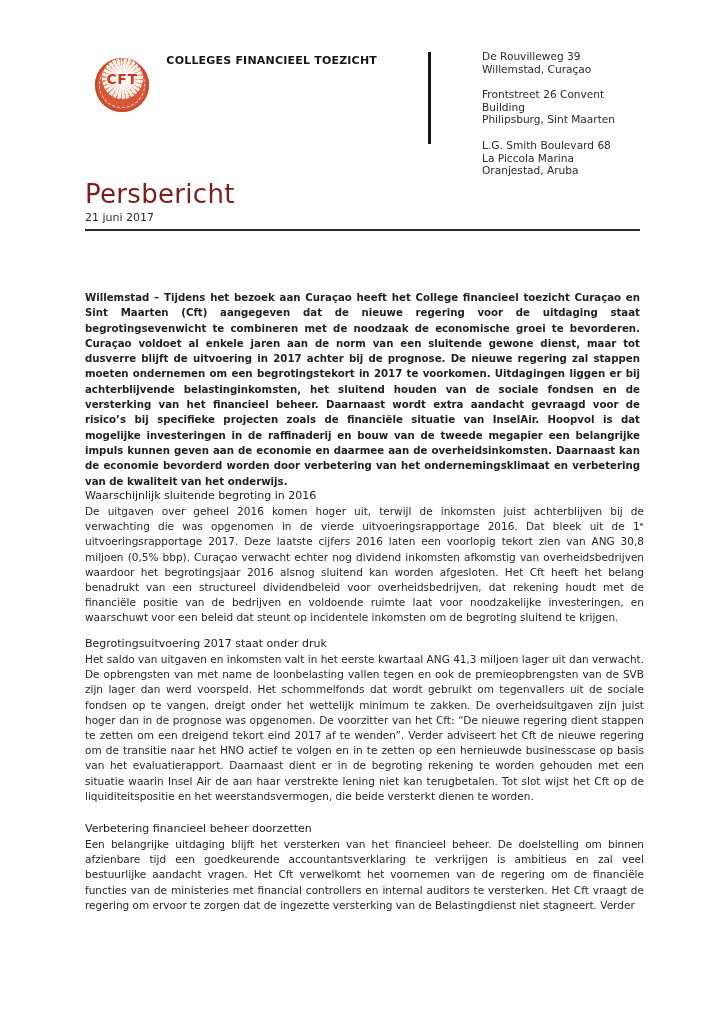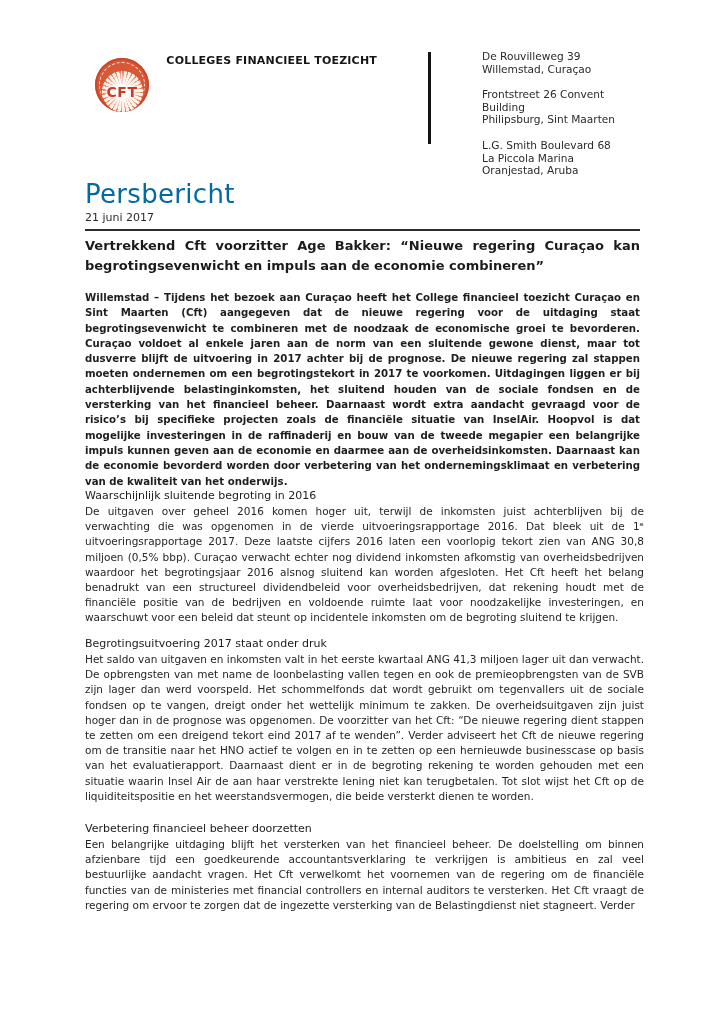--- a/index.html
+++ b/index.html
@@ -21,21 +21,21 @@
     justify-content: space-between;
     align-items: flex-start;
   }
   .logo-ring {
     position: relative;
     width: 54px; height: 54px;
     margin-top: 8px;
     border-radius: 50%;
     background: #d85736;
     box-shadow: inset 0 0 0 2px #c9472a;
-    display: flex; align-items: flex-end; justify-content: center;
+    display: flex; align-items: flex-start; justify-content: center;
   }
   .logo-ring::after {
     content: "";
     position: absolute; inset: 4px;
     border-radius: 50%;
     border: 1px dashed rgba(255,255,255,0.85);
   }
   .logo-inner {
     width: 41px; height: 41px;
     border-radius: 50%;
@@ -69,21 +69,21 @@
   .addresses { width: 158px; font-size: 10.6px; line-height: 12.6px; color: #2a2a2a; }
   .addr-block { margin-bottom: 13px; }
   .addr-block:last-child { margin-bottom: 0; }
 
   
   .title-block { position: absolute; top: 179px; left: 85px; right: 84px; }
   .doc-title {
     margin: 0;
     font-size: 26px;
     font-weight: 400;
-    color: #0369a1;
+    color: #7f1d1d;
     letter-spacing: 0.3px;
     line-height: 30px;
   }
   .doc-date { font-size: 11px; color: #2a2a2a; margin-top: 2px; margin-bottom: 5px; }
   .rule { border: none; border-top: 2px solid #2b2b2b; margin: 0; }
 
   
   .headline {
     position: absolute; top: 236px; left: 85px; right: 84px;
     margin: 0;
@@ -161,21 +161,20 @@
       </div>
     </div>
   </header>
 
   <section class="title-block">
     <h1 class="doc-title">Persbericht</h1>
     <div class="doc-date">21 juni 2017</div>
     <hr class="rule">
   </section>
 
-  <h2 class="headline">Vertrekkend Cft voorzitter Age Bakker: “Nieuwe regering Curaçao kan begrotingsevenwicht en impuls aan de economie combineren”</h2>
 
   <p class="lead">Willemstad – Tijdens het bezoek aan Curaçao heeft het College financieel toezicht Curaçao en Sint Maarten (Cft) aangegeven dat de nieuwe regering voor de uitdaging staat begrotingsevenwicht te combineren met de noodzaak de economische groei te bevorderen. Curaçao voldoet al enkele jaren aan de norm van een sluitende gewone dienst, maar tot dusverre blijft de uitvoering in 2017 achter bij de prognose. De nieuwe regering zal stappen moeten ondernemen om een begrotingstekort in 2017 te voorkomen. Uitdagingen liggen er bij achterblijvende belastinginkomsten, het sluitend houden van de sociale fondsen en de versterking van het financieel beheer. Daarnaast wordt extra aandacht gevraagd voor de risico’s bij specifieke projecten zoals de financiële situatie van InselAir. Hoopvol is dat mogelijke investeringen in de raffinaderij en bouw van de tweede megapier een belangrijke impuls kunnen geven aan de economie en daarmee aan de overheidsinkomsten. Daarnaast kan de economie bevorderd worden door verbetering van het ondernemingsklimaat en verbetering van de kwaliteit van het onderwijs.</p>
 
   <h3 class="sec-heading s1h">Waarschijnlijk sluitende begroting in 2016</h3>
   <p class="sec-body s1b">De uitgaven over geheel 2016 komen hoger uit, terwijl de inkomsten juist achterblijven bij de verwachting die was opgenomen in de vierde uitvoeringsrapportage 2016. Dat bleek uit de 1ᵉ uitvoeringsrapportage 2017. Deze laatste cijfers 2016 laten een voorlopig tekort zien van ANG 30,8 miljoen (0,5% bbp). Curaçao verwacht echter nog dividend inkomsten afkomstig van overheidsbedrijven waardoor het begrotingsjaar 2016 alsnog sluitend kan worden afgesloten. Het Cft heeft het belang benadrukt van een structureel dividendbeleid voor overheidsbedrijven, dat rekening houdt met de financiële positie van de bedrijven en voldoende ruimte laat voor noodzakelijke investeringen, en waarschuwt voor een beleid dat steunt op incidentele inkomsten om de begroting sluitend te krijgen.</p>
 
   <h3 class="sec-heading s2h">Begrotingsuitvoering 2017 staat onder druk</h3>
   <p class="sec-body s2b">Het saldo van uitgaven en inkomsten valt in het eerste kwartaal ANG 41,3 miljoen lager uit dan verwacht. De opbrengsten van met name de loonbelasting vallen tegen en ook de premieopbrengsten van de SVB zijn lager dan werd voorspeld. Het schommelfonds dat wordt gebruikt om tegenvallers uit de sociale fondsen op te vangen, dreigt onder het wettelijk minimum te zakken. De overheidsuitgaven zijn juist hoger dan in de prognose was opgenomen. De voorzitter van het Cft: “De nieuwe regering dient stappen te zetten om een dreigend tekort eind 2017 af te wenden”. Verder adviseert het Cft de nieuwe regering om de transitie naar het HNO actief te volgen en in te zetten op een hernieuwde businesscase op basis van het evaluatierapport. Daarnaast dient er in de begroting rekening te worden gehouden met een situatie waarin Insel Air de aan haar verstrekte lening niet kan terugbetalen. Tot slot wijst het Cft op de liquiditeitspositie en het weerstandsvermogen, die beide versterkt dienen te worden.</p>
 
   <h3 class="sec-heading s3h">Verbetering financieel beheer doorzetten</h3>

